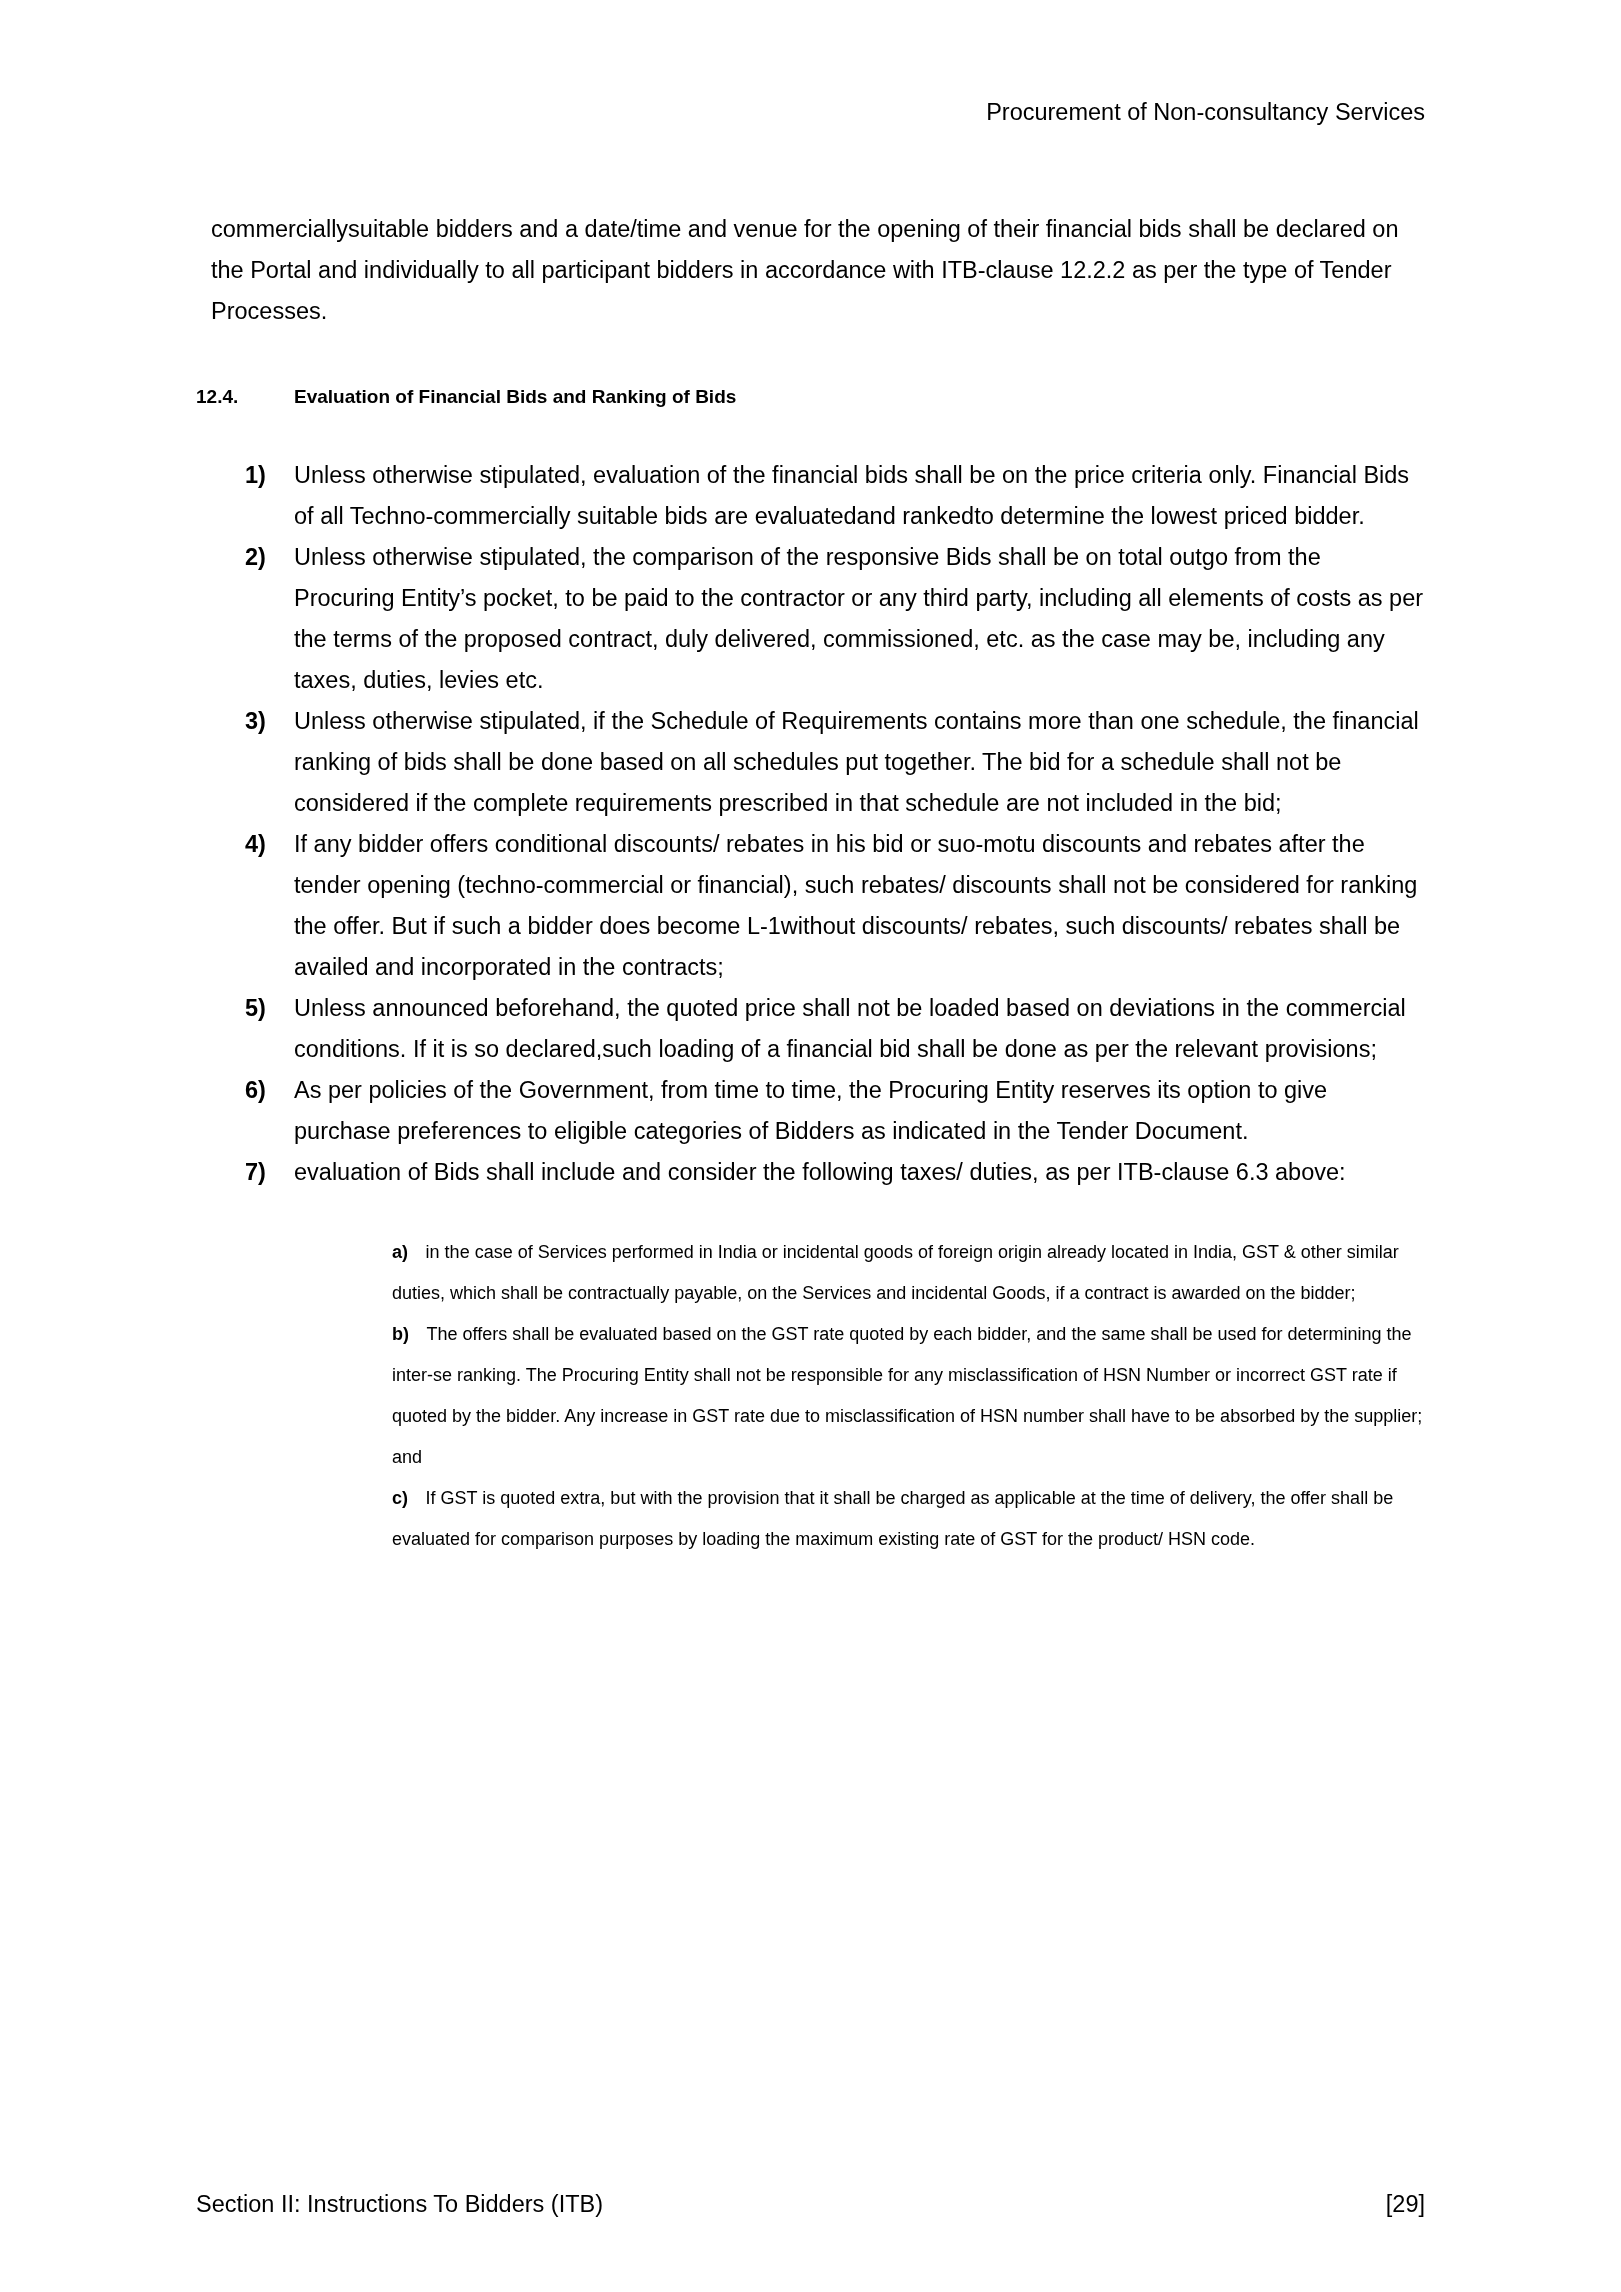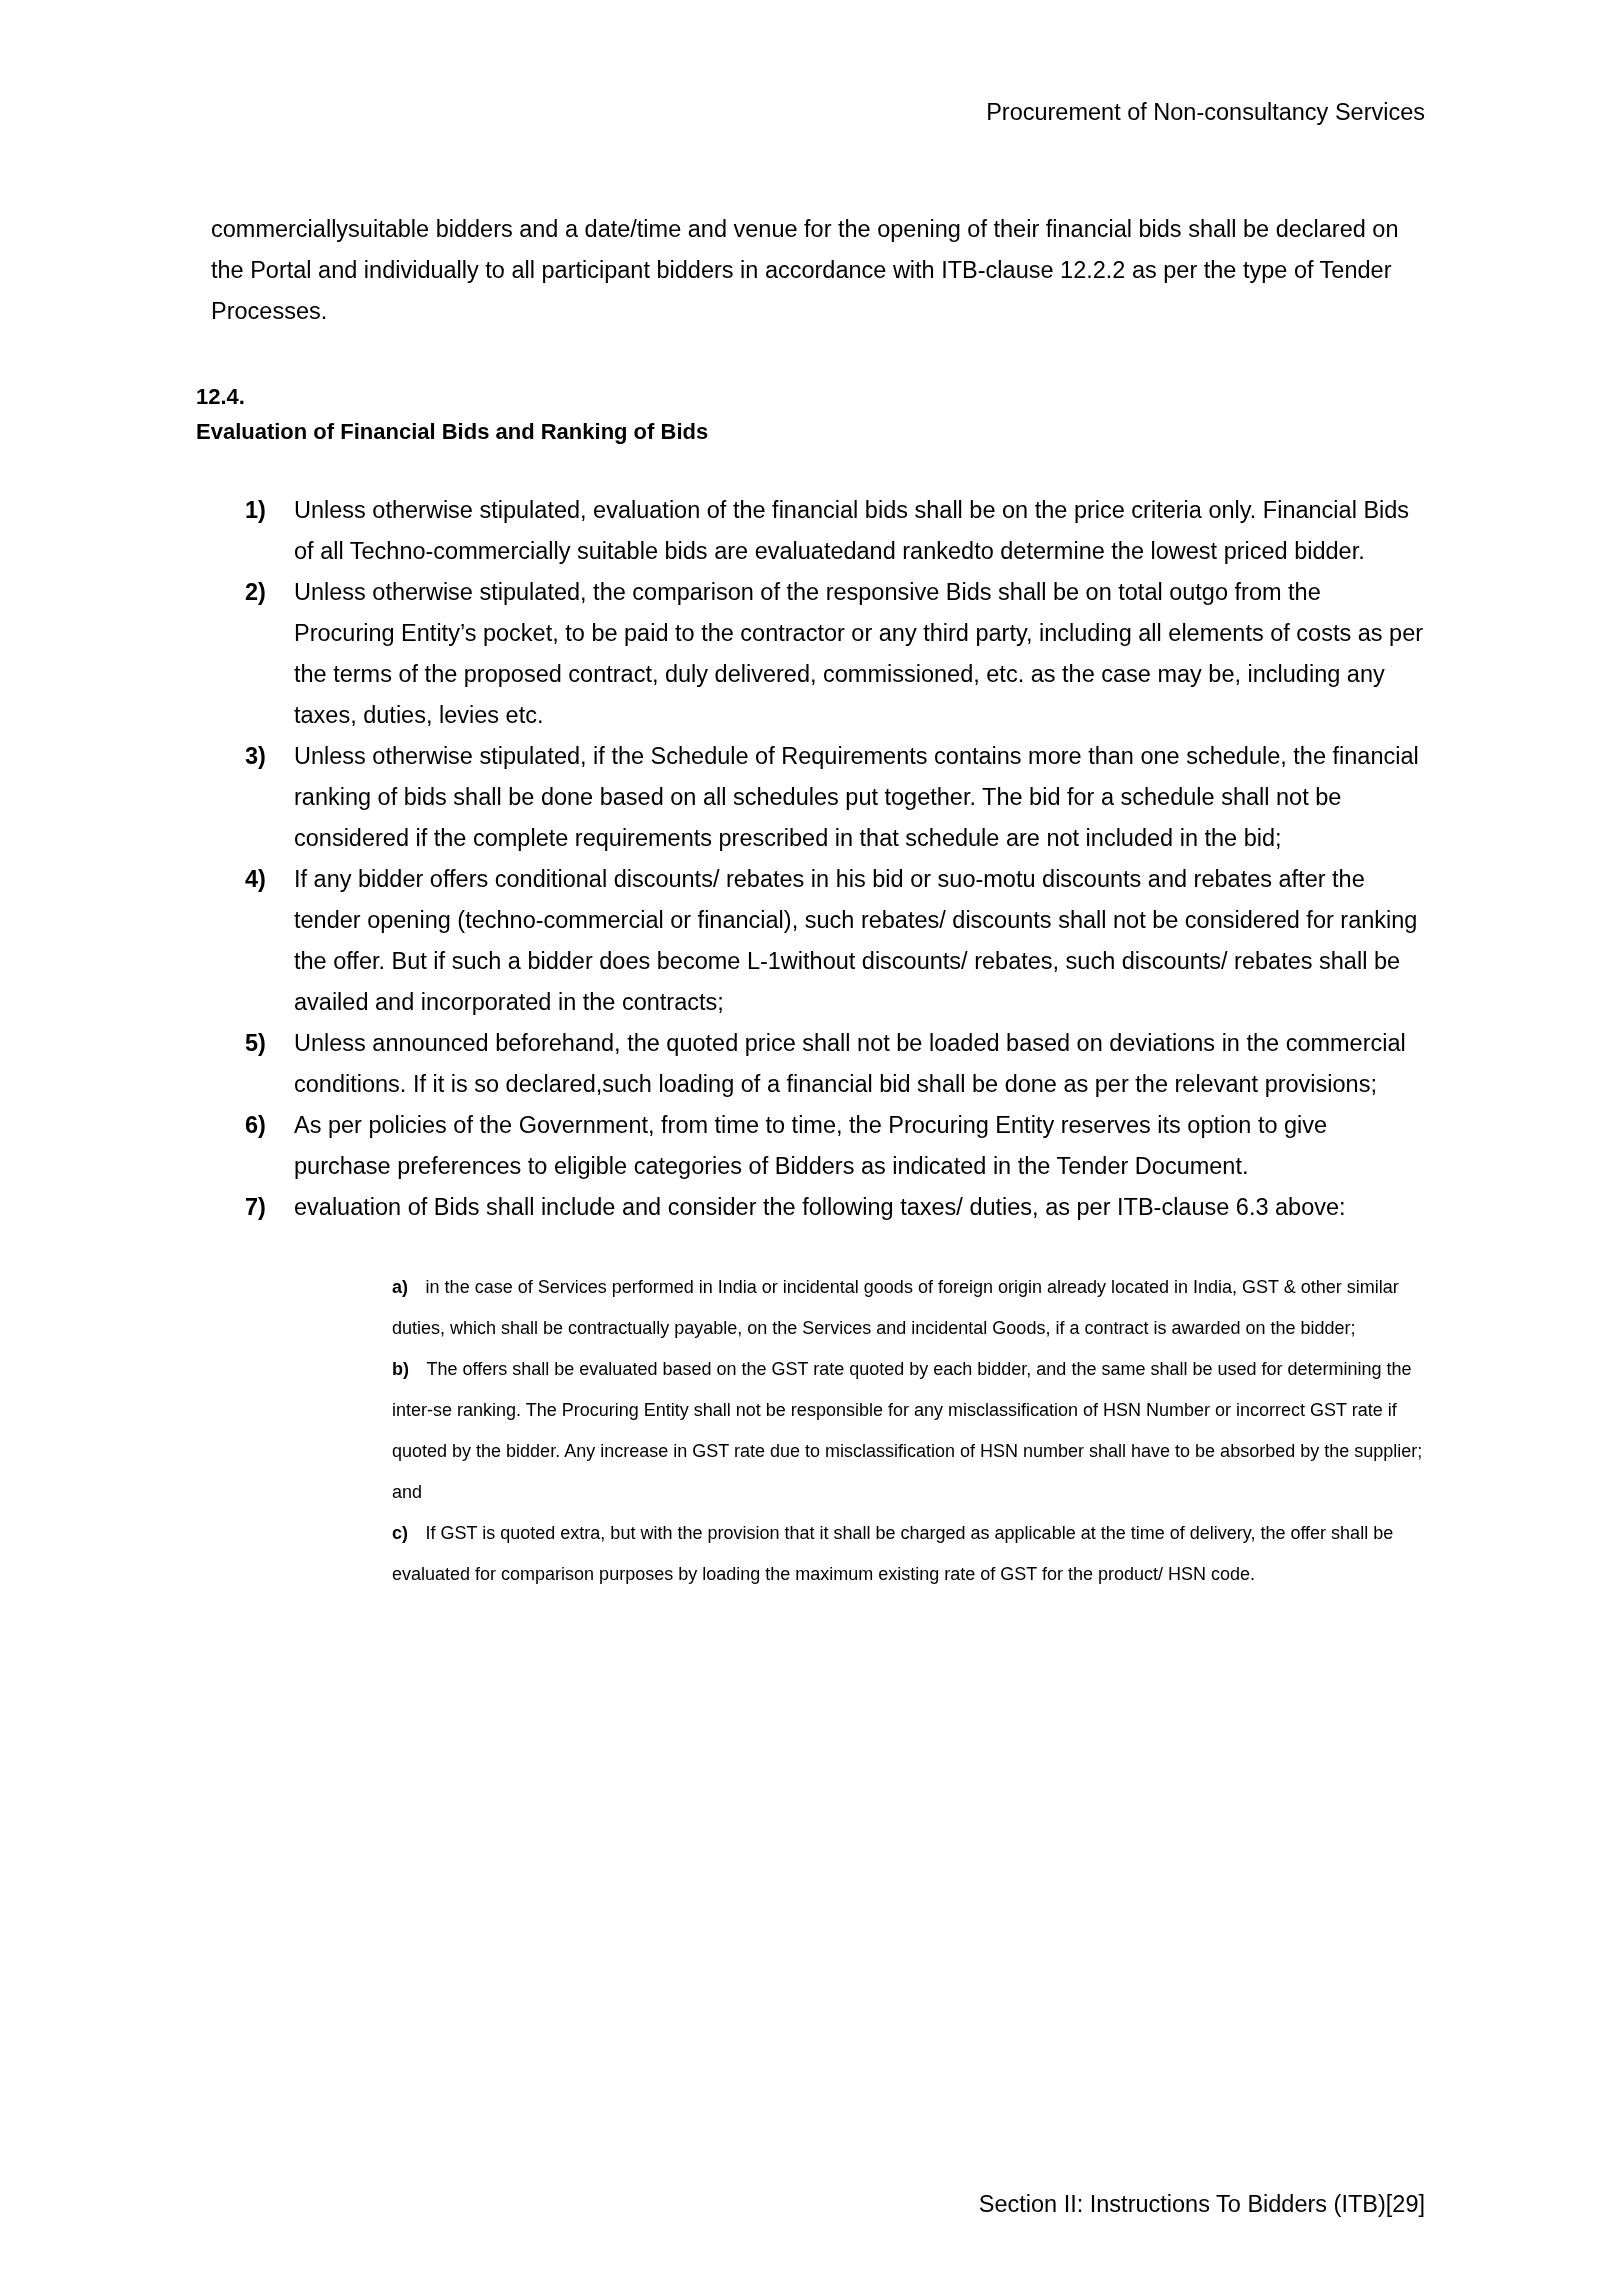--- a/index.html
+++ b/index.html
@@ -28,24 +28,23 @@
     margin-bottom: 82px;
   }
   .intro {
     font-size: 23.5px;
     line-height: 41px;
     margin: 15px;
   }
   .section-heading {
     display: flex;
     margin-top: 47px;
-    font-size: 22px;
+    font-size: 19px;
     font-weight: bold;
     line-height: 35px;
-    flex-direction: column;
   }
   .section-heading .sec-num {
     width: 98px;
     flex-shrink: 0;
   }
   .subsection-heading {
     display: flex;
     margin-top: 45px;
     font-size: 23.5px;
     font-weight: bold;
@@ -84,21 +83,21 @@
   .letter-item .item-letter {
     font-weight: bold;
     margin-right: 17.6px;
   }
   .page-footer {
     position: absolute;
     left: 196px;
     right: 196px;
     bottom: 74px;
     display: flex;
-    justify-content: flex-end;
+    justify-content: space-between;
     font-size: 23.5px;
     line-height: 29px;
   }
 </style>
 </head>
 <body>
 
 <div class="page">
 
   <div class="running-header">Procurement of Non-consultancy Services</div>

